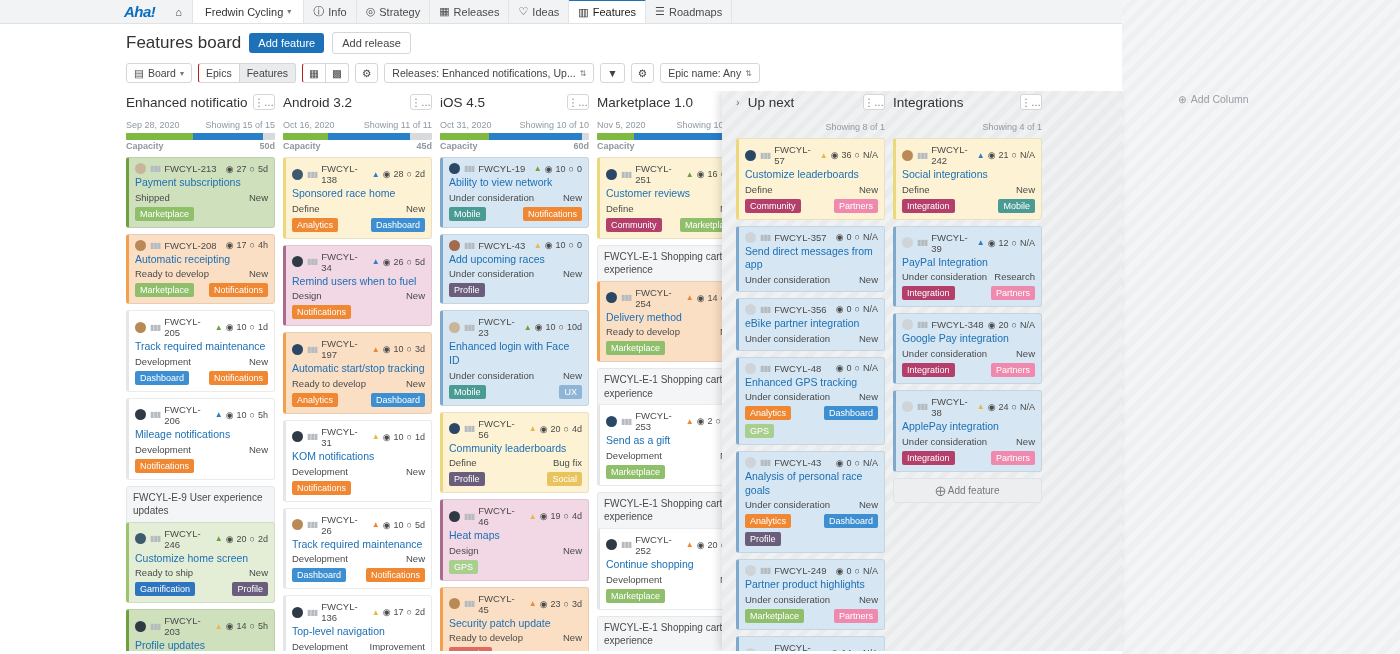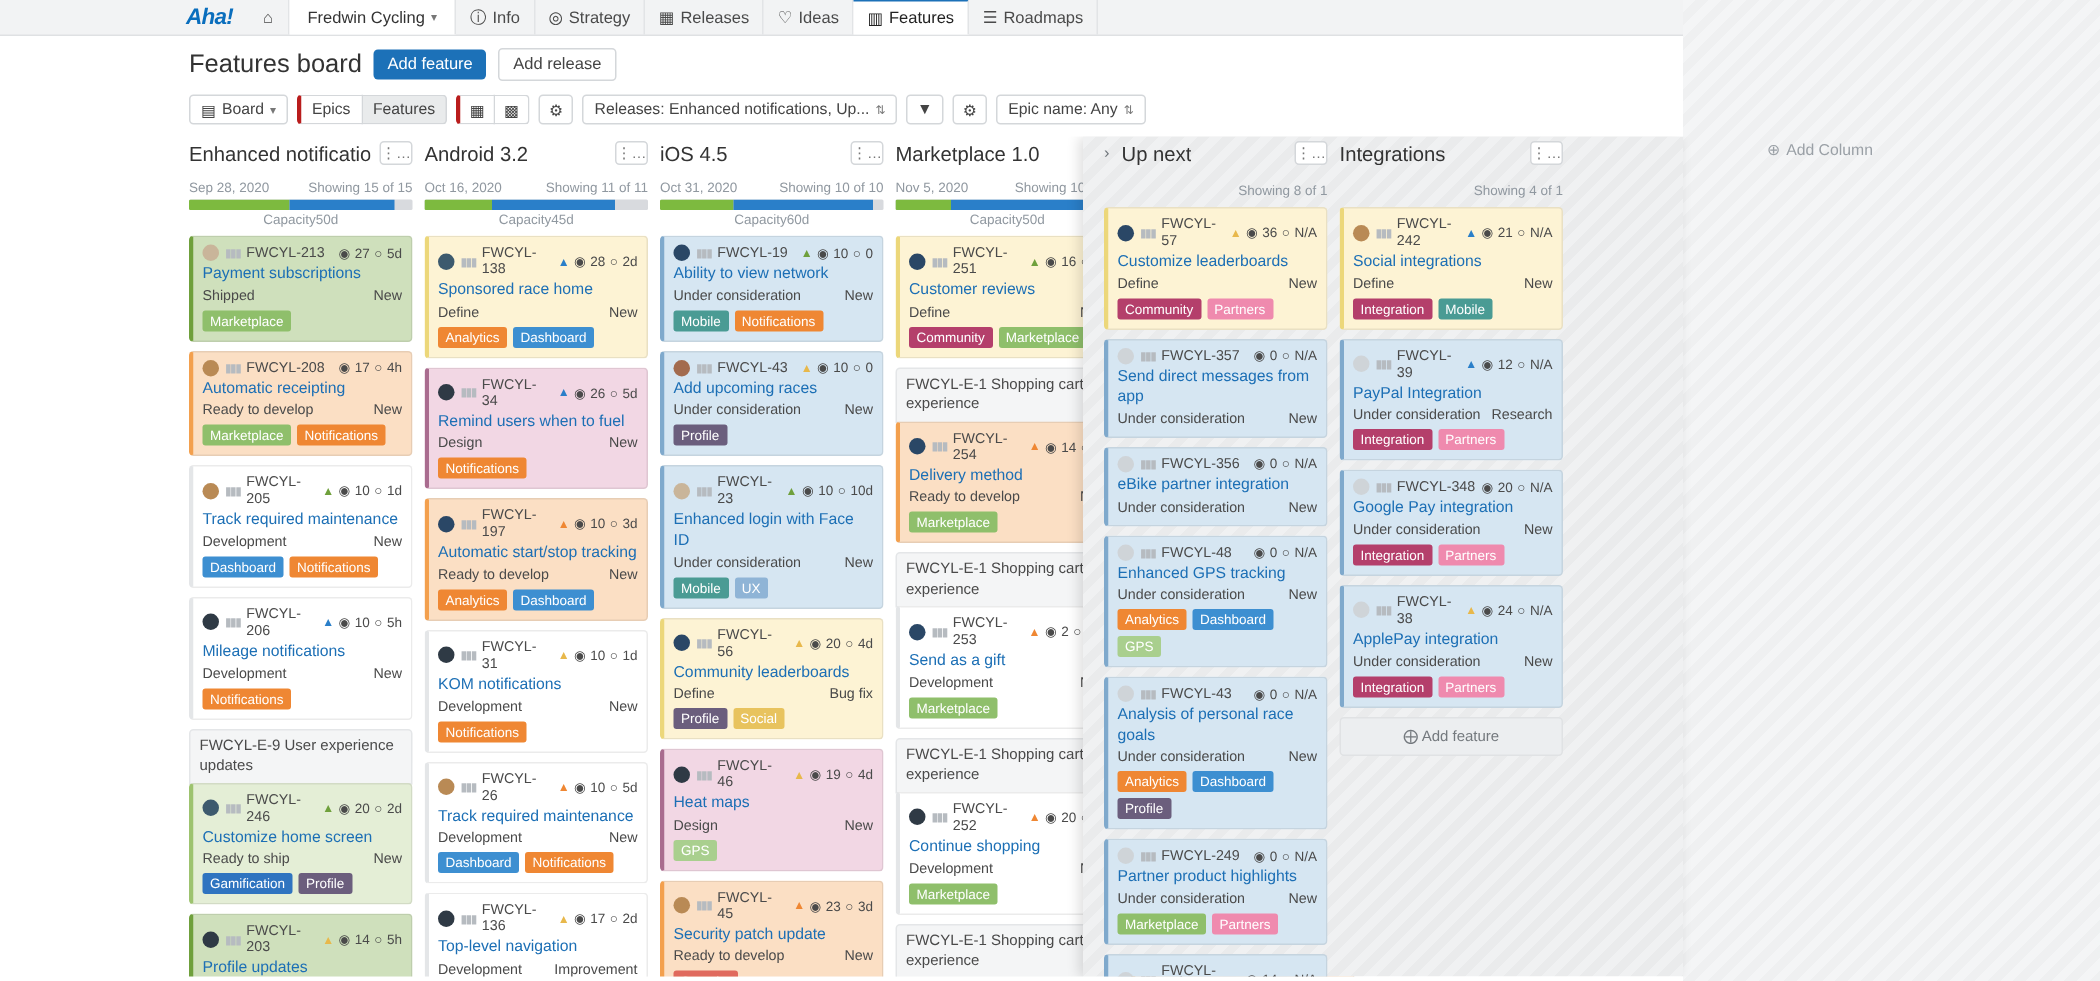--- a/index.html
+++ b/index.html
@@ -62,21 +62,21 @@
   
   .toolbar { padding: 9px 14px 8px 126px; display:flex; align-items:center; gap:6px; }
   .tb {
     background:#fff; border:1px solid #d4d7da; border-radius:3px;
     height:20px; display:flex; align-items:center; padding:0 7px;
     font-size:10.5px; color:#444; cursor:pointer; gap:4px; white-space:nowrap;
   }
   .tb.icon-only { padding:0 6px; }
   .seg { display:flex; }
   .seg .tb { border-radius:0; border-left:none; }
-  .seg .tb:first-child { border-radius:3px 0 0 3px; border-left:3px solid #b91c1c; }
+  .seg .tb:first-child { border-radius:3px 0 0 3px; border-left:1px solid #b91c1c; }
   .seg .tb:last-child { border-radius:0 3px 3px 0; }
   .seg .tb.on { background:#e9ebec; }
   .search-box {
     margin-left:auto; border:1px solid #dcdfe1; border-radius:11px;
     height:20px; width:145px; display:flex; align-items:center; gap:5px;
     padding:0 8px; font-size:10.5px; color:#9aa0a6;
   }
   .caret { font-size:8px; color:#777; }
 
   
@@ -93,42 +93,42 @@
   .col-menu {
     margin-left:auto; width:22px; height:16px; border:1px solid #d4d7da;
     border-radius:3px; background:#fff; display:flex; align-items:center;
     justify-content:center; font-size:10px; color:#777; cursor:pointer; flex:0 0 22px;
   }
   .col-sub { display:flex; justify-content:space-between; font-size:9px; color:#9098a0; margin-top:7px; }
   .cap-bar { height:7px; background:#d8dade; margin-top:3px; display:flex; border-radius:1px; overflow:hidden; }
   .cap-green { background:#7dba3f; }
   .cap-blue { background:#2a7fc9; }
   .cap-red { background:#d0463b; }
-  .cap-foot { display:flex; justify-content:center; font-size:9px; color:#9098a0; margin-top:1px; }
+  .cap-foot { display:flex; justify-content:space-between; font-size:9px; color:#9098a0; margin-top:1px;font-weight:bold; }
 
   .cards { margin-top:6px; }
   .epic-head {
     background:#f4f5f6; border:1px solid #e4e6e8; border-radius:3px 3px 0 0;
     font-size:10px; color:#4a4a4a; padding:4px 6px; line-height:1.35;
     margin-bottom:-1px;
   }
   .card {
     border-radius:3px; padding:5px 6px 6px 6px; margin-bottom:6px;
     border:1px solid rgba(0,0,0,.08); position:relative; cursor:pointer;
   }
   .card.lbar { border-left-width:3px; }
   .crow { display:flex; align-items:center; gap:4px; font-size:9.5px; color:#4a4a4a; }
   .avatar { width:11px; height:11px; border-radius:50%; flex:0 0 11px; }
   .grip { color:#b6bbc0; font-size:8px; letter-spacing:-1px; }
   .cid { font-weight:normal; font-size:9.5px; }
   .cmeta { margin-left:auto; display:flex; align-items:center; gap:3px; font-size:9px; color:#4a4a4a; white-space:nowrap; }
   .ctitle { color:#1c6fb5; font-size:10.5px; margin-top:2px; line-height:1.3; }
   .crow2 { display:flex; font-size:9.5px; color:#4a4a4a; margin-top:2px; }
   .crow2 .right { margin-left:auto; }
-  .tags { display:flex; gap:4px; margin-top:4px; flex-wrap:wrap; }
+  .tags { display:flex; gap:4px; margin-top:4px; flex-wrap:wrap;justify-content:space-between; }
   .tag { font-size:9px; padding:2px 5px; border-radius:2px; color:#fff; white-space:nowrap; }
   .addfeat {
     background:#eceef0; border:1px solid #e0e2e4; border-radius:3px;
     text-align:center; font-size:10px; color:#74797e; padding:6px 0; cursor:pointer;
   }
 
   
   .overlay {
     position:absolute; left: 722px; top:0; width: 400px; height: 100%;
     background: repeating-linear-gradient(135deg,#f0f1f2 0 6px,#eaebec 6px 12px);

